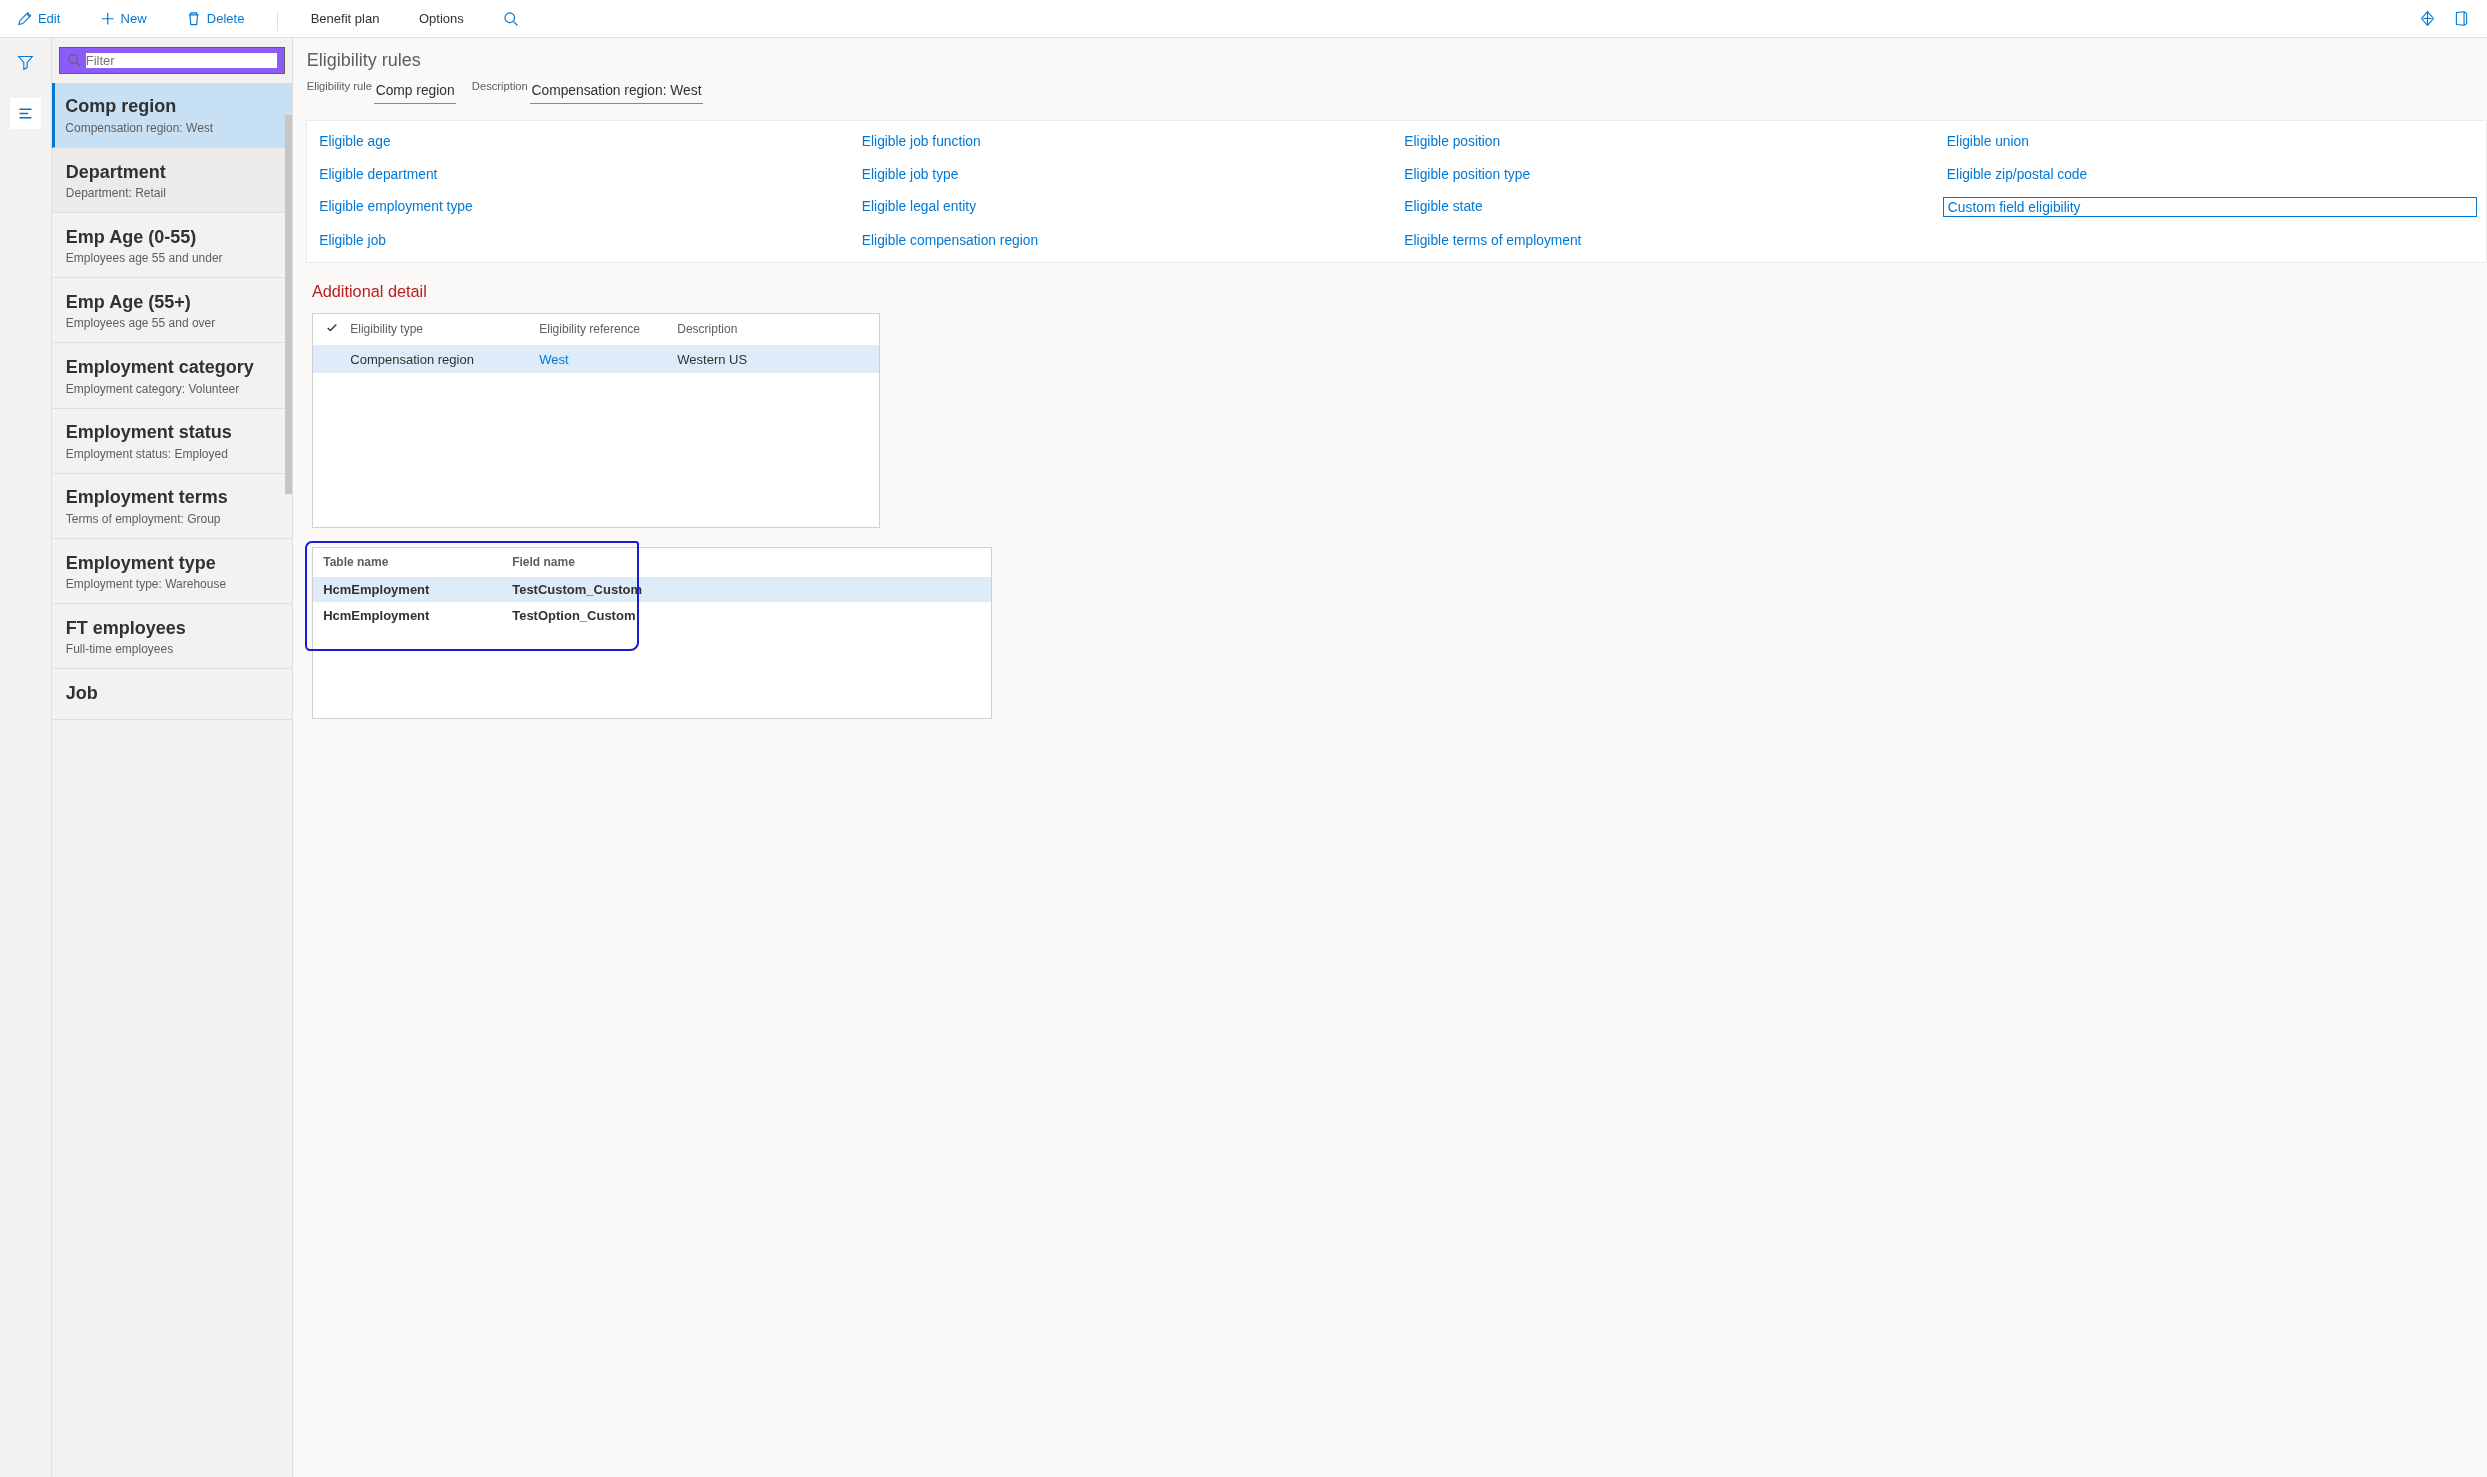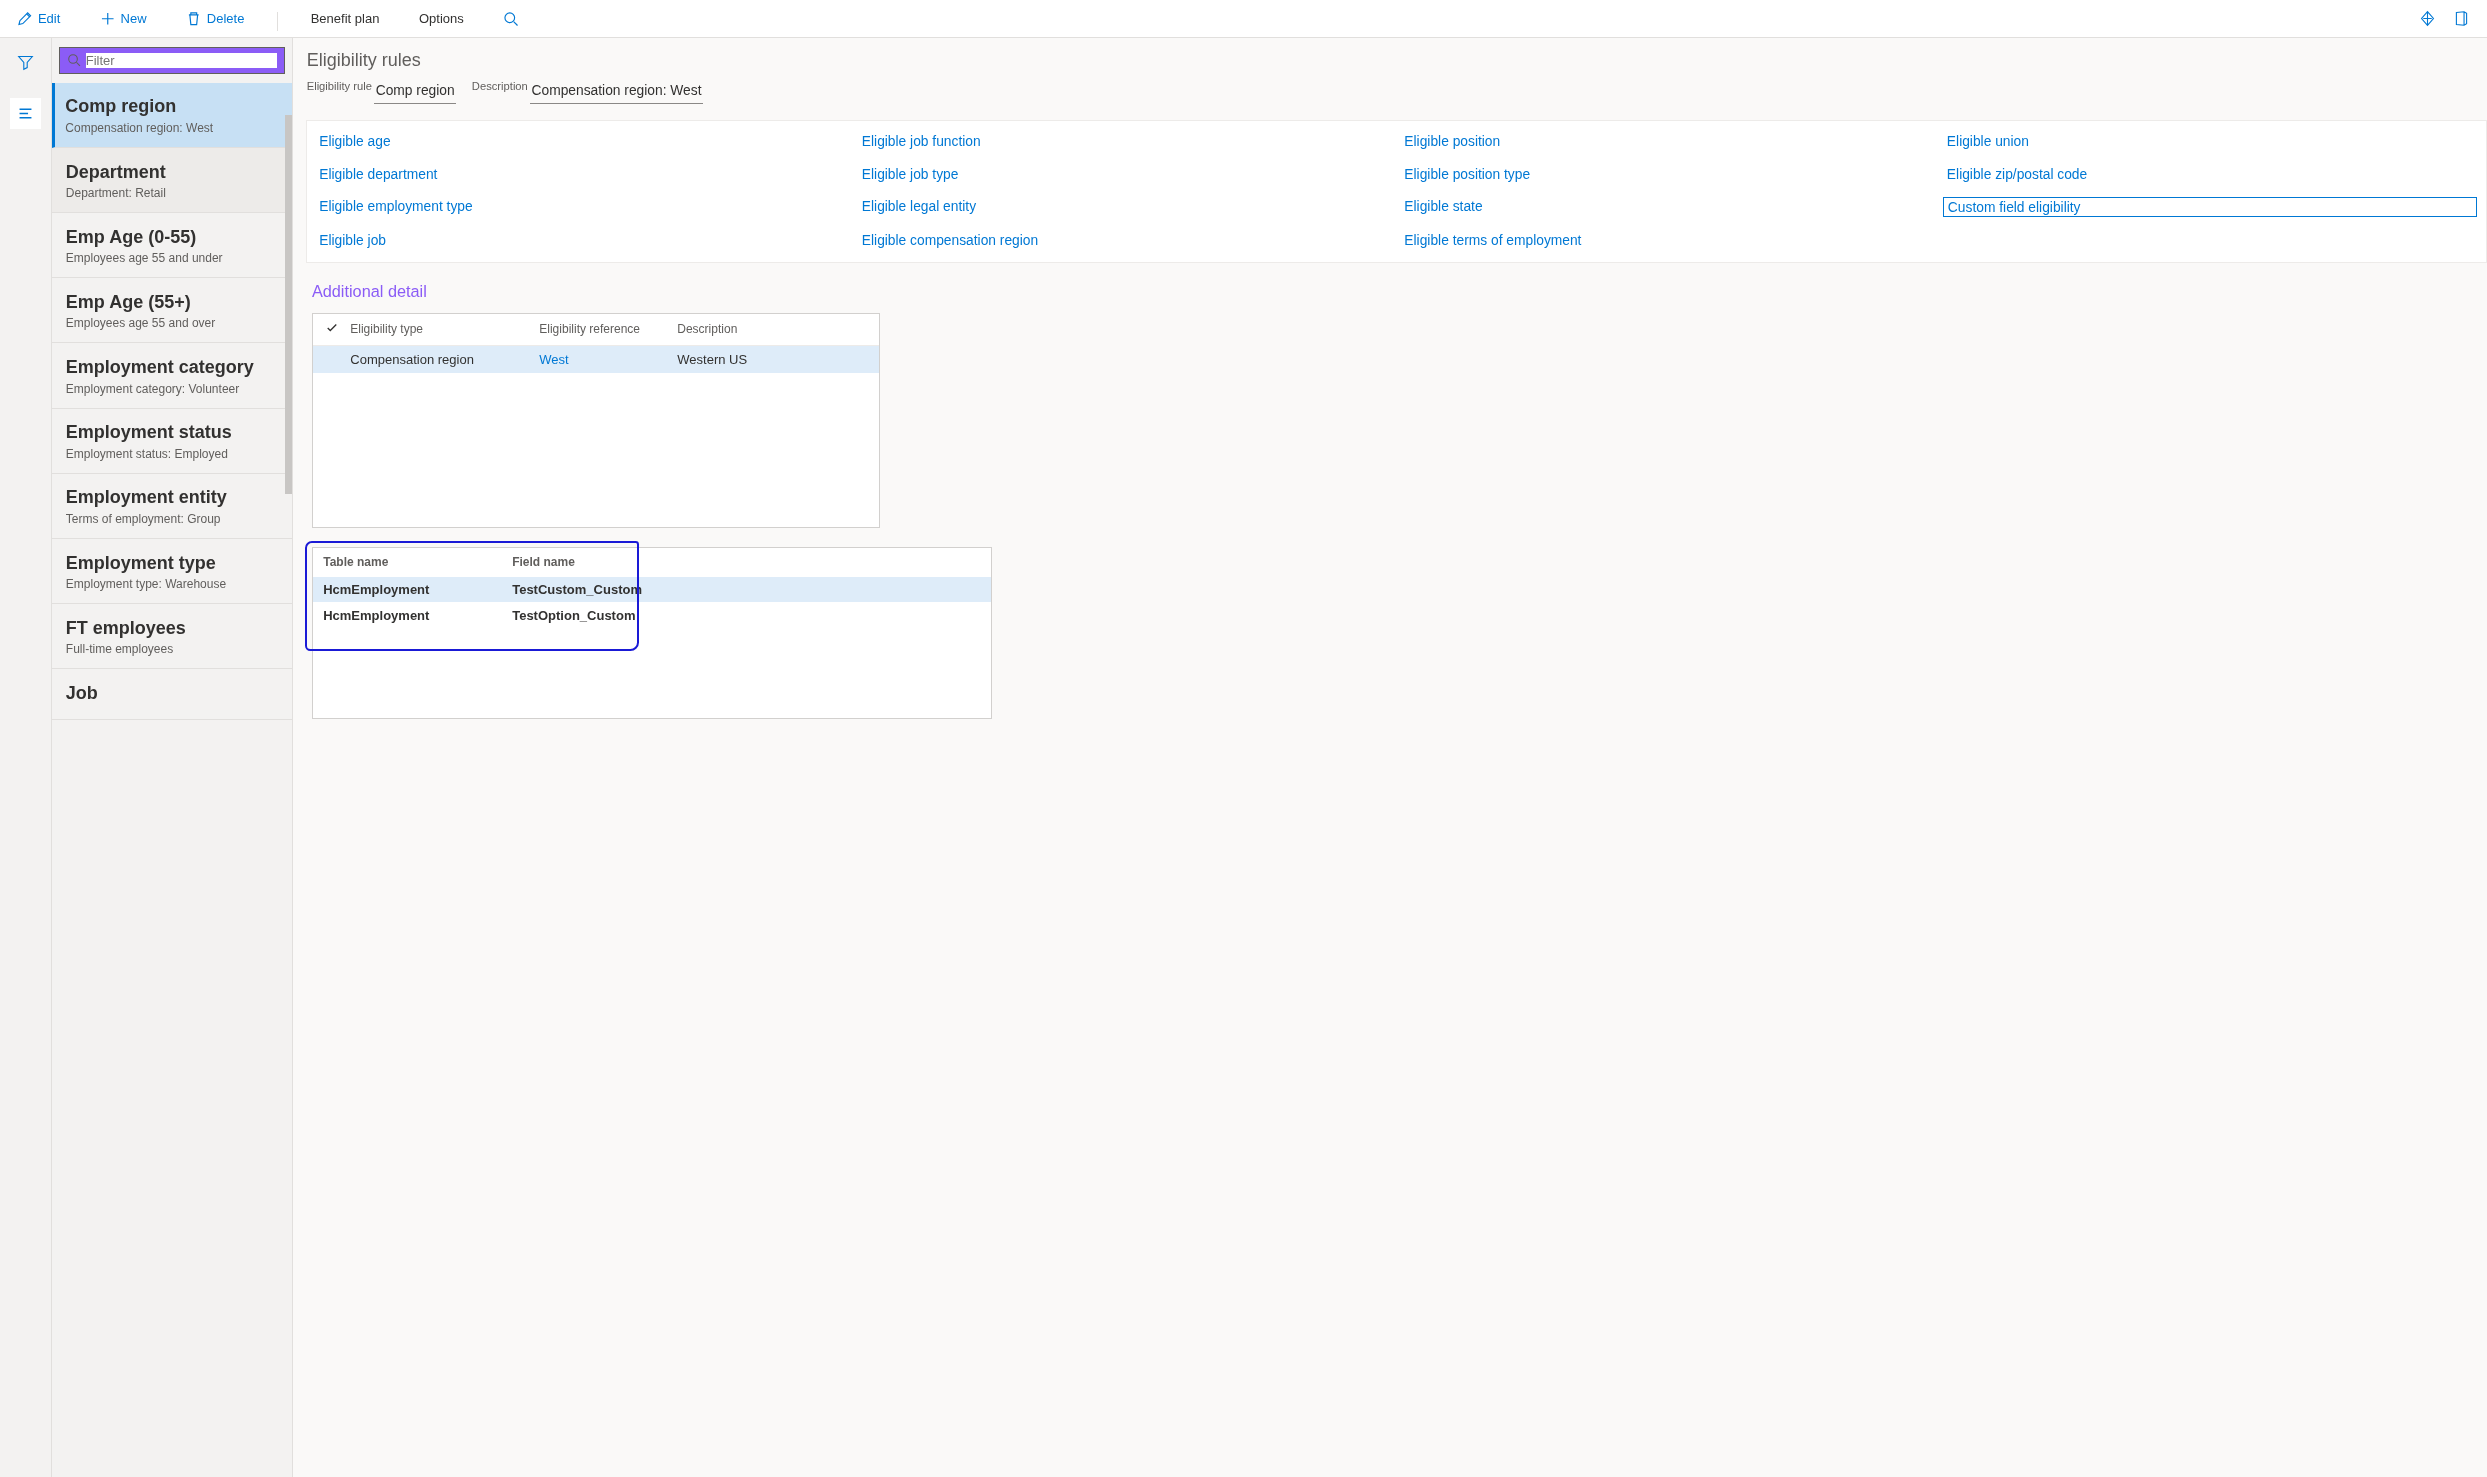--- a/index.html
+++ b/index.html
@@ -43,21 +43,21 @@
     .field .value { border-bottom:0.9px solid #8a8886; padding: 3.4px 1.7px 5.2px 1.7px; font-size:13.8px; color:#323130; min-width: 86px; }
     .field.rule .value { min-width:77px; }
     .field.desc .value { min-width:172px; }
 
     
     .links-panel { background:#fff; margin-left: 3px; border:0.9px solid #edebe9; padding: 12px 8.6px; display:grid; grid-template-columns: repeat(4, 1fr); column-gap: 8.6px; row-gap: 13.8px; }
     .elig-link { color:#0078d4; font-size:13.8px; cursor:pointer; padding:1.7px 3.4px; }
     .elig-link.focused { border:0.9px solid #0078d4; }
 
     
-    .add-detail-title { font-size:16.3px; color:#8b5cf6; padding: 19px 0 12px 8.6px; }
+    .add-detail-title { font-size:16.3px; color:#b91c1c; padding: 19px 0 12px 8.6px; }
 
     
     .grid1 { border:0.9px solid #d2d0ce; background:#fff; margin-left:8.6px; width: 568px; height: 215px; }
     .grid1-header { display:grid; grid-template-columns: 34px 189px 138px 1fr; padding: 8.6px 0; border-bottom:0.9px solid #edebe9; font-size:12px; color:#605e5c; }
     .grid1-header div { padding-left: 3.4px; }
     .grid1-row { display:grid; grid-template-columns: 34px 189px 138px 1fr; padding: 6px 0; background:#deecf9; font-size:13px; }
     .grid1-row div { padding-left: 3.4px; }
     .grid1-row .link { color:#0078d4; }
     .check-icon { color:#323130; display:flex; justify-content:center; }
 
@@ -167,21 +167,21 @@
       </div>
       <div class="list-item">
         <div class="title">Employment category</div>
         <div class="desc">Employment category:  Volunteer</div>
       </div>
       <div class="list-item">
         <div class="title">Employment status</div>
         <div class="desc">Employment status: Employed</div>
       </div>
       <div class="list-item">
-        <div class="title">Employment entity</div>
+        <div class="title">Employment terms</div>
         <div class="desc">Terms of employment: Group</div>
       </div>
       <div class="list-item">
         <div class="title">Employment type</div>
         <div class="desc">Employment type: Warehouse</div>
       </div>
       <div class="list-item">
         <div class="title">FT employees</div>
         <div class="desc">Full-time employees</div>
       </div>

